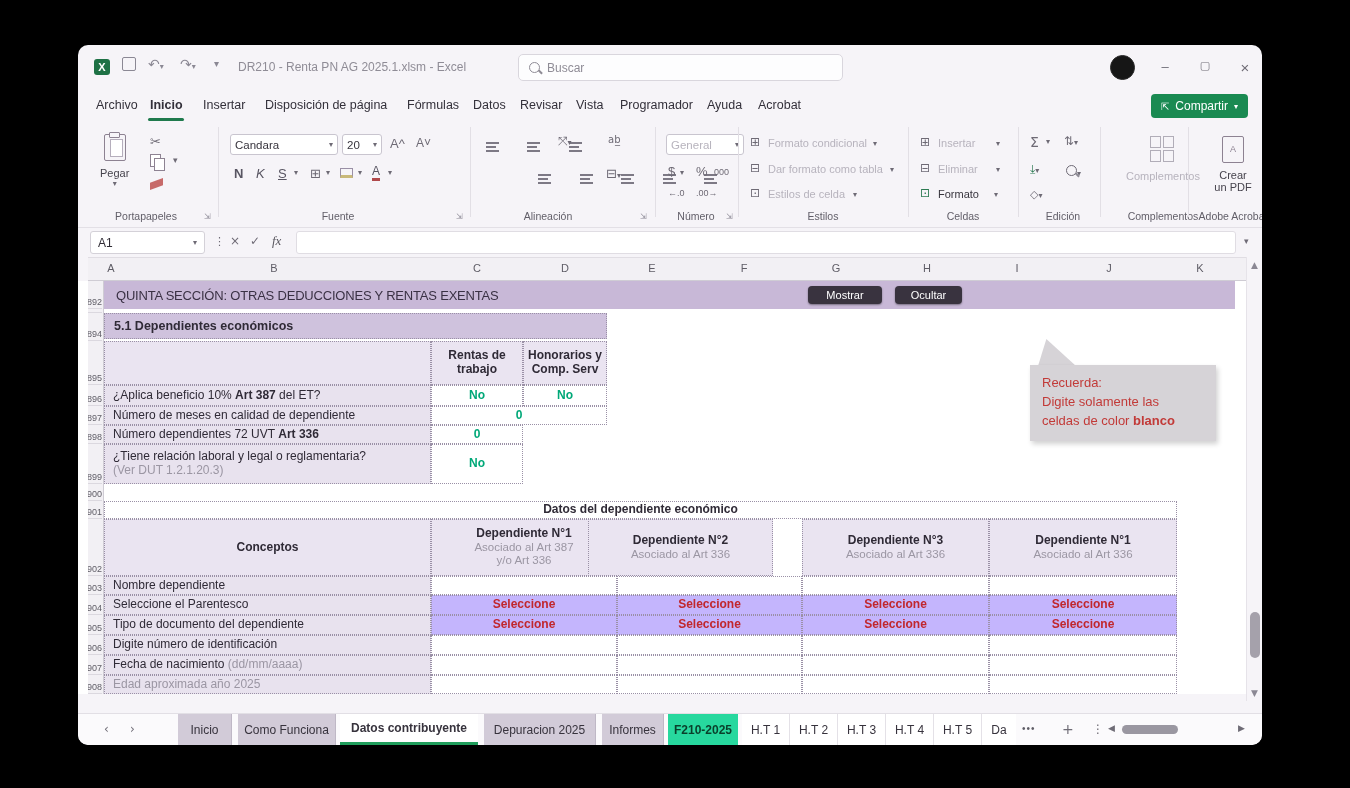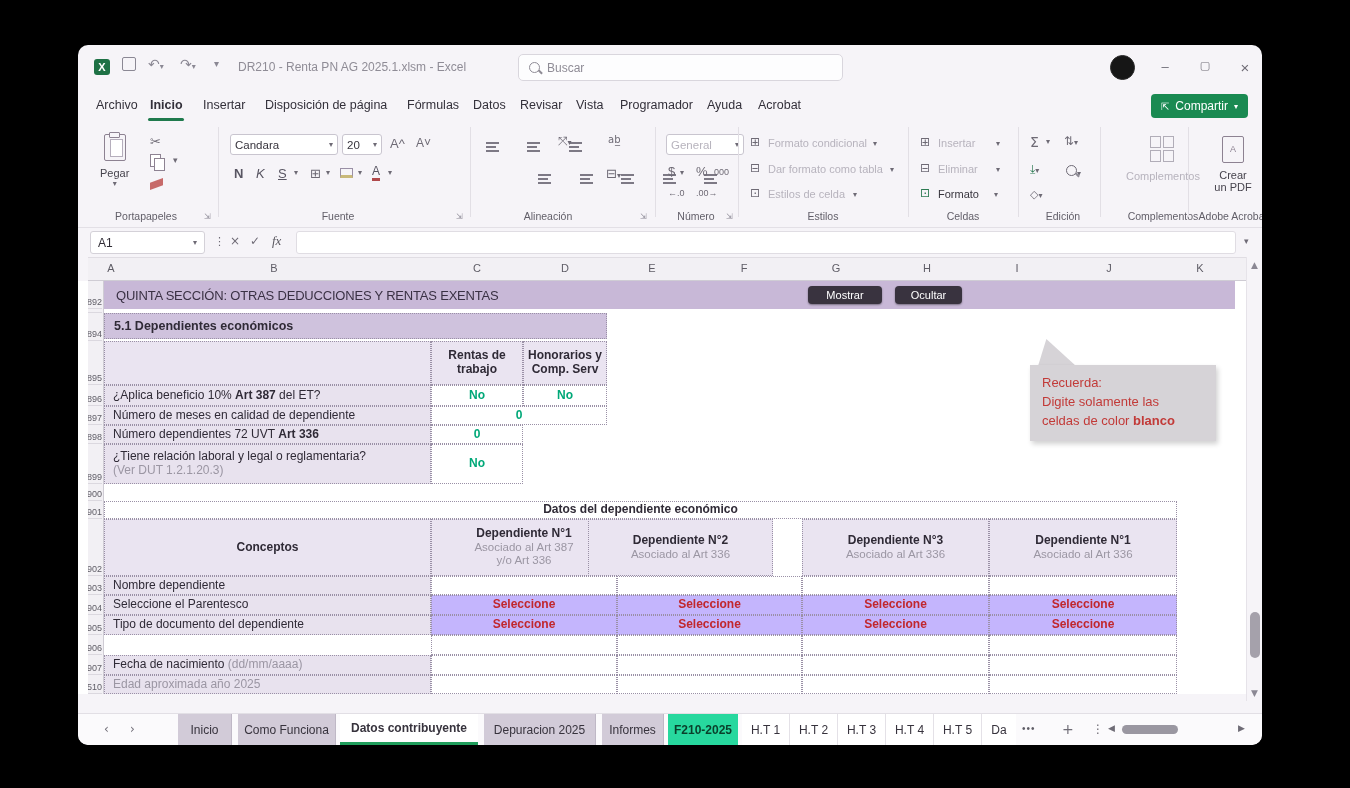--- a/index.html
+++ b/index.html
@@ -299,21 +299,21 @@
         <span class="rn" style="top:144px;height:19px;">898</span>
         <span class="rn" style="top:163px;height:40px;">899</span>
         <span class="rn" style="top:203px;height:17px;">900</span>
         <span class="rn" style="top:220px;height:18px;">901</span>
         <span class="rn" style="top:238px;height:57px;">902</span>
         <span class="rn" style="top:295px;height:19px;">903</span>
         <span class="rn" style="top:314px;height:20px;">904</span>
         <span class="rn" style="top:334px;height:20px;">905</span>
         <span class="rn" style="top:354px;height:20px;">906</span>
         <span class="rn" style="top:374px;height:20px;">907</span>
-        <span class="rn" style="top:394px;height:19px;">510</span>
+        <span class="rn" style="top:394px;height:19px;">908</span>
       </div>
 
       <div class="abs" id="band892">
         <span id="sectitle">QUINTA SECCIÓN: OTRAS DEDUCCIONES Y RENTAS EXENTAS</span>
       </div>
       <div class="darkbtn" style="left:730px;width:74px;">Mostrar</div>
       <div class="darkbtn" style="left:817px;width:67px;">Ocultar</div>
 
       <div class="cell" id="band894">5.1 Dependientes económicos</div>
 
@@ -376,20 +376,21 @@
       <div class="cell pinkc" style="left:539px;top:314px;width:185px;height:20px;">Seleccione</div>
       <div class="cell pinkc" style="left:724px;top:314px;width:187px;height:20px;">Seleccione</div>
       <div class="cell pinkc" style="left:911px;top:314px;width:188px;height:20px;">Seleccione</div>
 
       <div class="cell lab" style="left:26px;top:334px;width:327px;height:20px;">Tipo de documento del dependiente</div>
       <div class="cell pinkc" style="left:353px;top:334px;width:186px;height:20px;">Seleccione</div>
       <div class="cell pinkc" style="left:539px;top:334px;width:185px;height:20px;">Seleccione</div>
       <div class="cell pinkc" style="left:724px;top:334px;width:187px;height:20px;">Seleccione</div>
       <div class="cell pinkc" style="left:911px;top:334px;width:188px;height:20px;">Seleccione</div>
 
+      <div class="cell lab" style="left:26px;top:354px;width:327px;height:20px;">Digite número de identificación</div>
       <div class="cell whitec" style="left:353px;top:354px;width:186px;height:20px;"></div>
       <div class="cell whitec" style="left:539px;top:354px;width:185px;height:20px;"></div>
       <div class="cell whitec" style="left:724px;top:354px;width:187px;height:20px;"></div>
       <div class="cell whitec" style="left:911px;top:354px;width:188px;height:20px;"></div>
 
       <div class="cell lab" style="left:26px;top:374px;width:327px;height:20px;">
         <span>Fecha de nacimiento </span><span class="muted">(dd/mm/aaaa)</span>
       </div>
       <div class="cell whitec" style="left:353px;top:374px;width:186px;height:20px;"></div>
       <div class="cell whitec" style="left:539px;top:374px;width:185px;height:20px;"></div>

